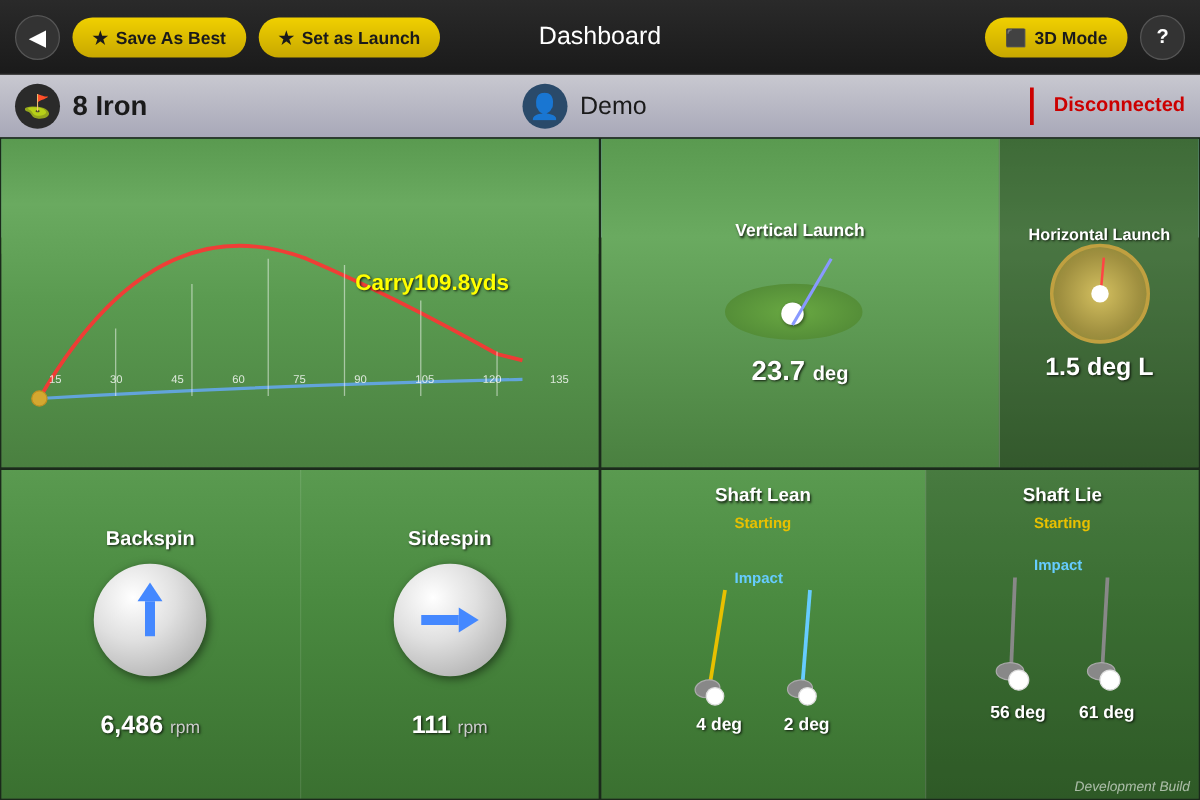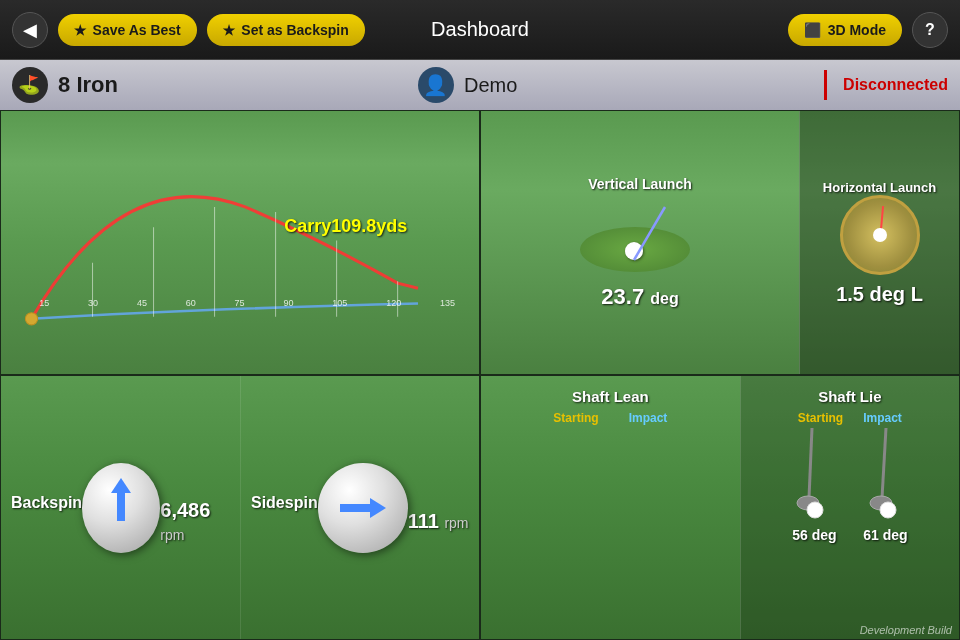--- a/index.html
+++ b/index.html
@@ -317,20 +317,21 @@
 
     .spin-section {
       position: absolute;
       inset: 0;
       display: flex;
     }
 
     .spin-item {
       flex: 1;
       display: flex;
+      flex-direction: column;
       align-items: center;
       justify-content: center;
       padding: 10px;
       border-right: 1px solid rgba(255,255,255,0.1);
     }
 
     .spin-title {
       color: white;
       font-size: 16px;
       font-weight: bold;
@@ -388,20 +389,21 @@
       font-size: 15px;
       font-weight: bold;
       margin-bottom: 6px;
       text-shadow: 1px 1px 2px rgba(0,0,0,0.8);
     }
 
     .shaft-labels {
       display: flex;
       gap: 30px;
       margin-bottom: 8px;
+      flex-direction: column;
     }
 
     .shaft-label-starting {
       color: #e8c000;
       font-size: 12px;
       font-weight: bold;
     }
     .shaft-label-impact {
       color: #66ccff;
       font-size: 12px;
@@ -547,21 +549,21 @@
 
 <div id="topbar">
   <div class="topbar-left">
     <div class="back-btn">◀</div>
     <button class="yellow-btn">
       <span class="star">★</span>
       <span>Save As Best</span>
     </button>
     <button class="yellow-btn">
       <span class="star">★</span>
-      <span>Set as Backspin</span>
+      <span>Set as Launch</span>
     </button>
   </div>
   <div class="title-center">Dashboard</div>
   <div class="topbar-right">
     <button class="mode-btn">
       <span>⬛</span>
       <span>3D Mode</span>
     </button>
     <div class="help-btn">
       <span>?</span>
@@ -708,20 +710,52 @@
   <div class="panel" id="panel-shaft">
     <div class="golf-bg"></div>
     <div class="shaft-section">
 
       <div class="shaft-lean-area">
         <div class="shaft-title">Shaft Lean</div>
         <div class="shaft-labels">
           <span class="shaft-label-starting">Starting</span>
           <span class="shaft-label-impact">Impact</span>
         </div>
+        <div class="shaft-clubs">
+
+          <div class="shaft-club-item">
+            <svg width="50" height="100" viewBox="0 0 50 100">
+
+              <line x1="30" y1="5" x2="18" y2="80" stroke="#e8c000" stroke-width="3"></line>
+
+              <ellipse cx="16" cy="84" rx="10" ry="7" fill="#888" stroke="#aaa" stroke-width="1" transform="rotate(-10 16 84)"></ellipse>
+
+              <circle cx="22" cy="90" r="7" fill="white" stroke="#ddd" stroke-width="1"></circle>
+            </svg>
+            <div class="shaft-deg">
+              <span>4</span>
+              <span>deg</span>
+            </div>
+          </div>
+
+          <div class="shaft-club-item">
+            <svg width="50" height="100" viewBox="0 0 50 100">
+
+              <line x1="28" y1="5" x2="22" y2="80" stroke="#66ccff" stroke-width="3"></line>
+
+              <ellipse cx="20" cy="84" rx="10" ry="7" fill="#888" stroke="#aaa" stroke-width="1" transform="rotate(-5 20 84)"></ellipse>
+
+              <circle cx="26" cy="90" r="7" fill="white" stroke="#ddd" stroke-width="1"></circle>
+            </svg>
+            <div class="shaft-deg">
+              <span>2</span>
+              <span>deg</span>
+            </div>
+          </div>
+        </div>
       </div>
 
       <div class="shaft-lie-area">
         <div class="shaft-title">Shaft Lie</div>
         <div class="shaft-lie-labels shaft-labels">
           <span class="shaft-label-starting">Starting</span>
           <span class="shaft-label-impact">Impact</span>
         </div>
         <div class="shaft-lie-clubs shaft-clubs">
 

